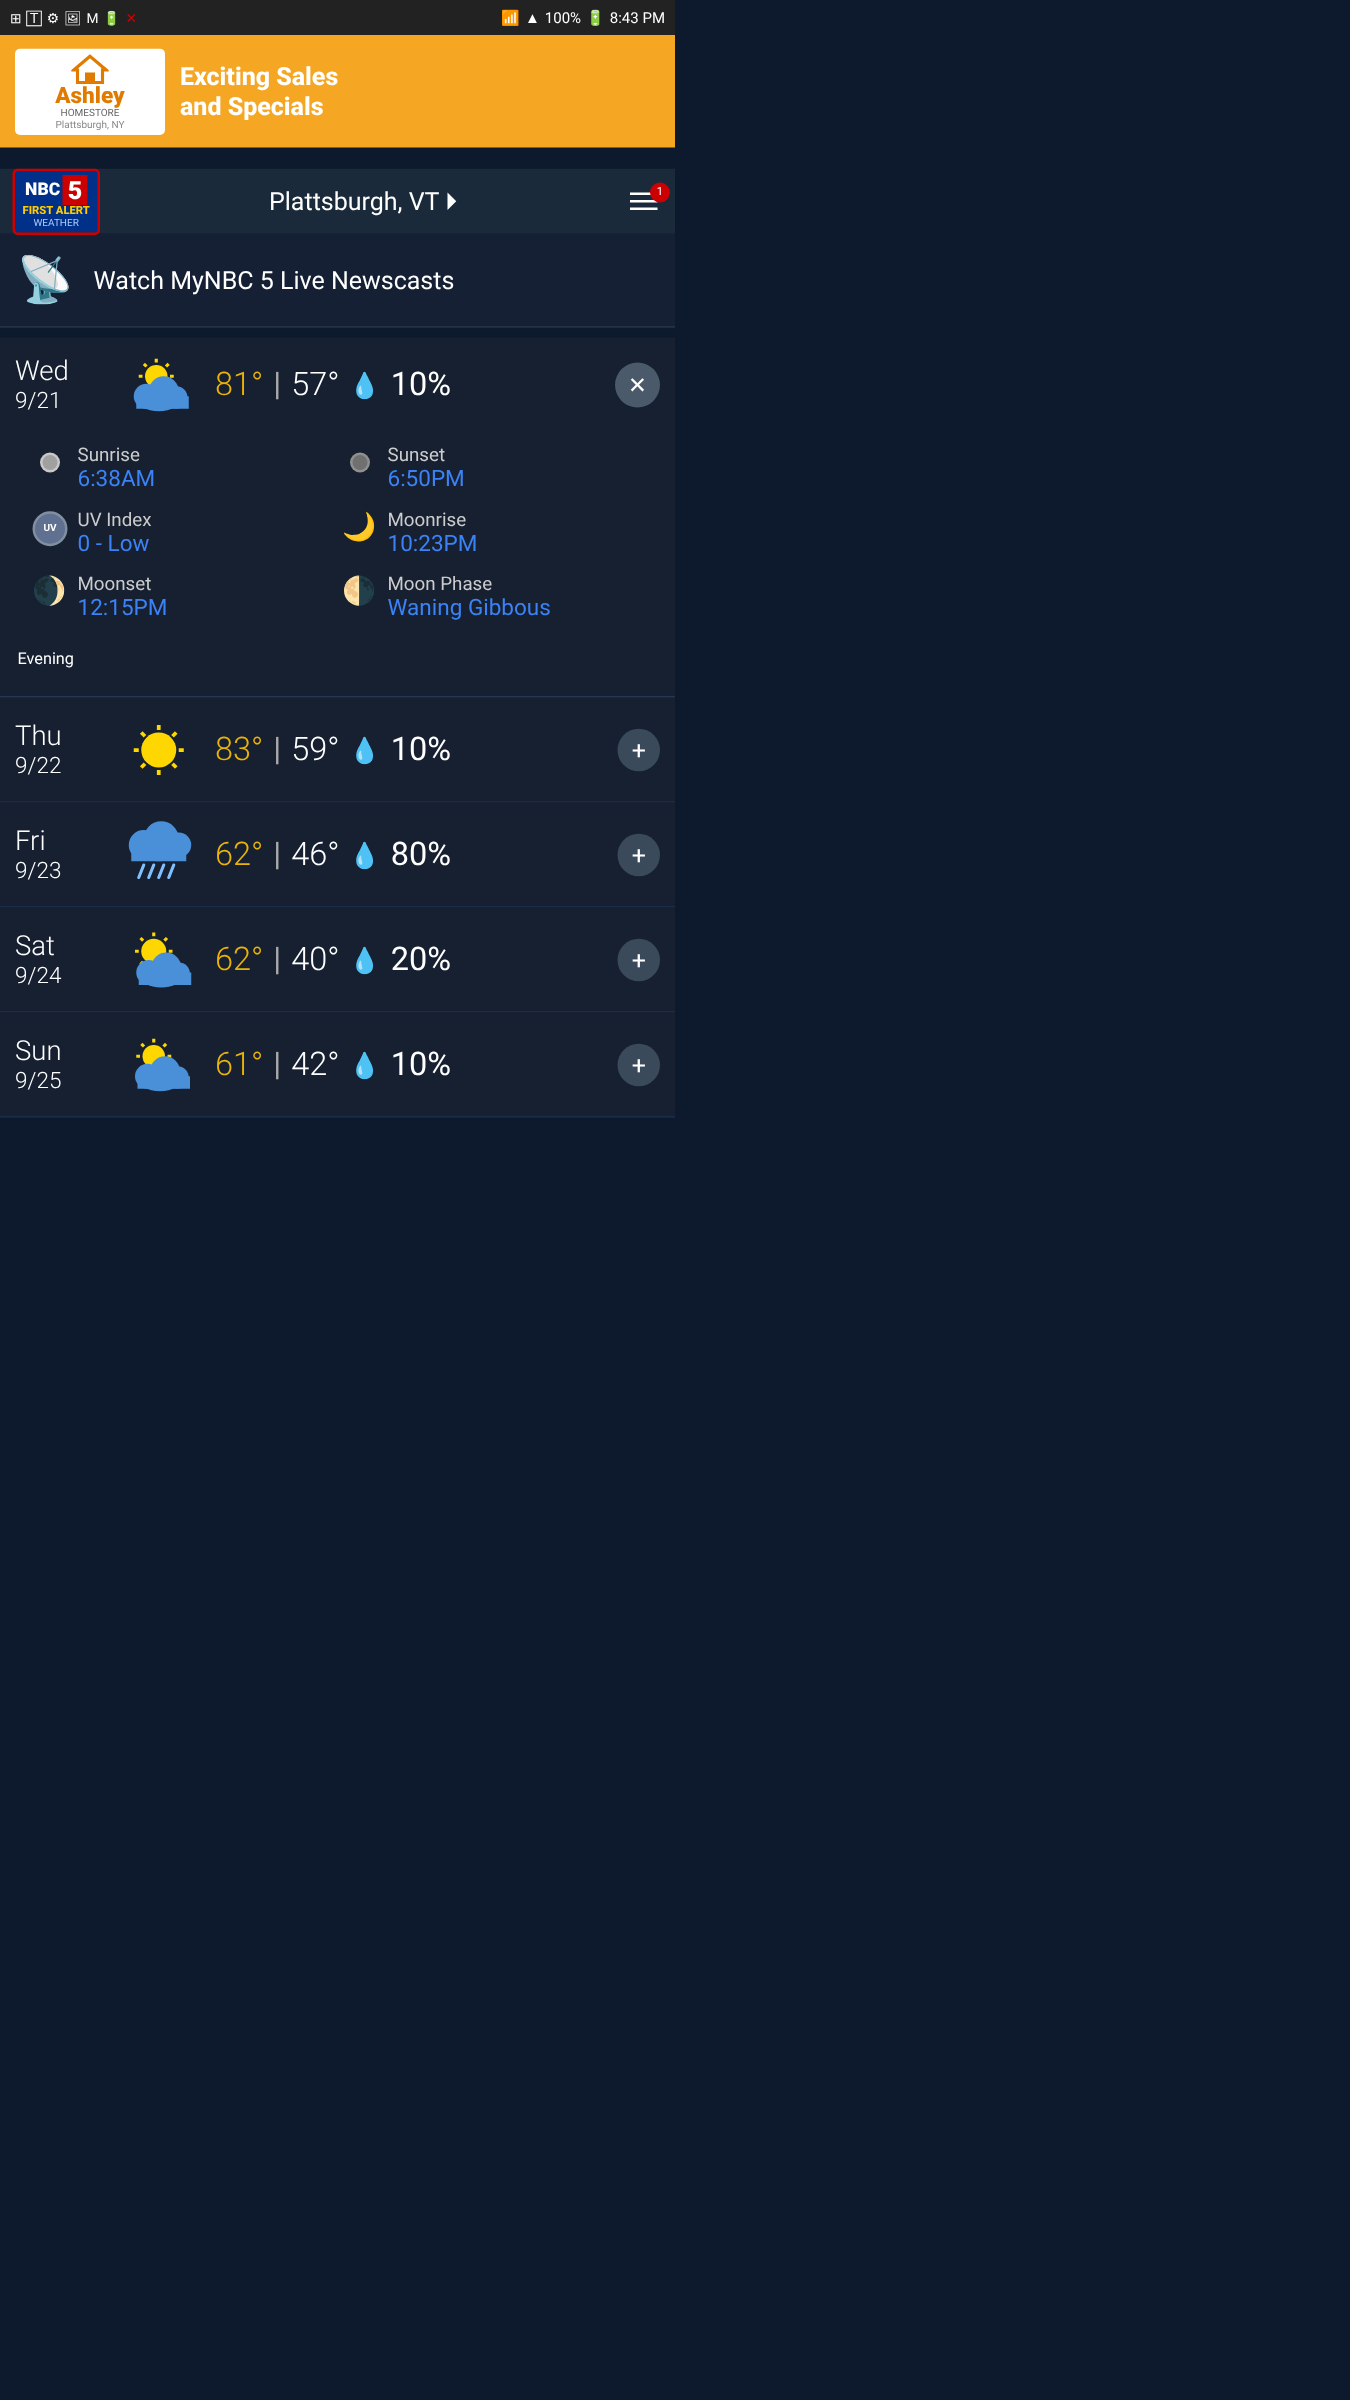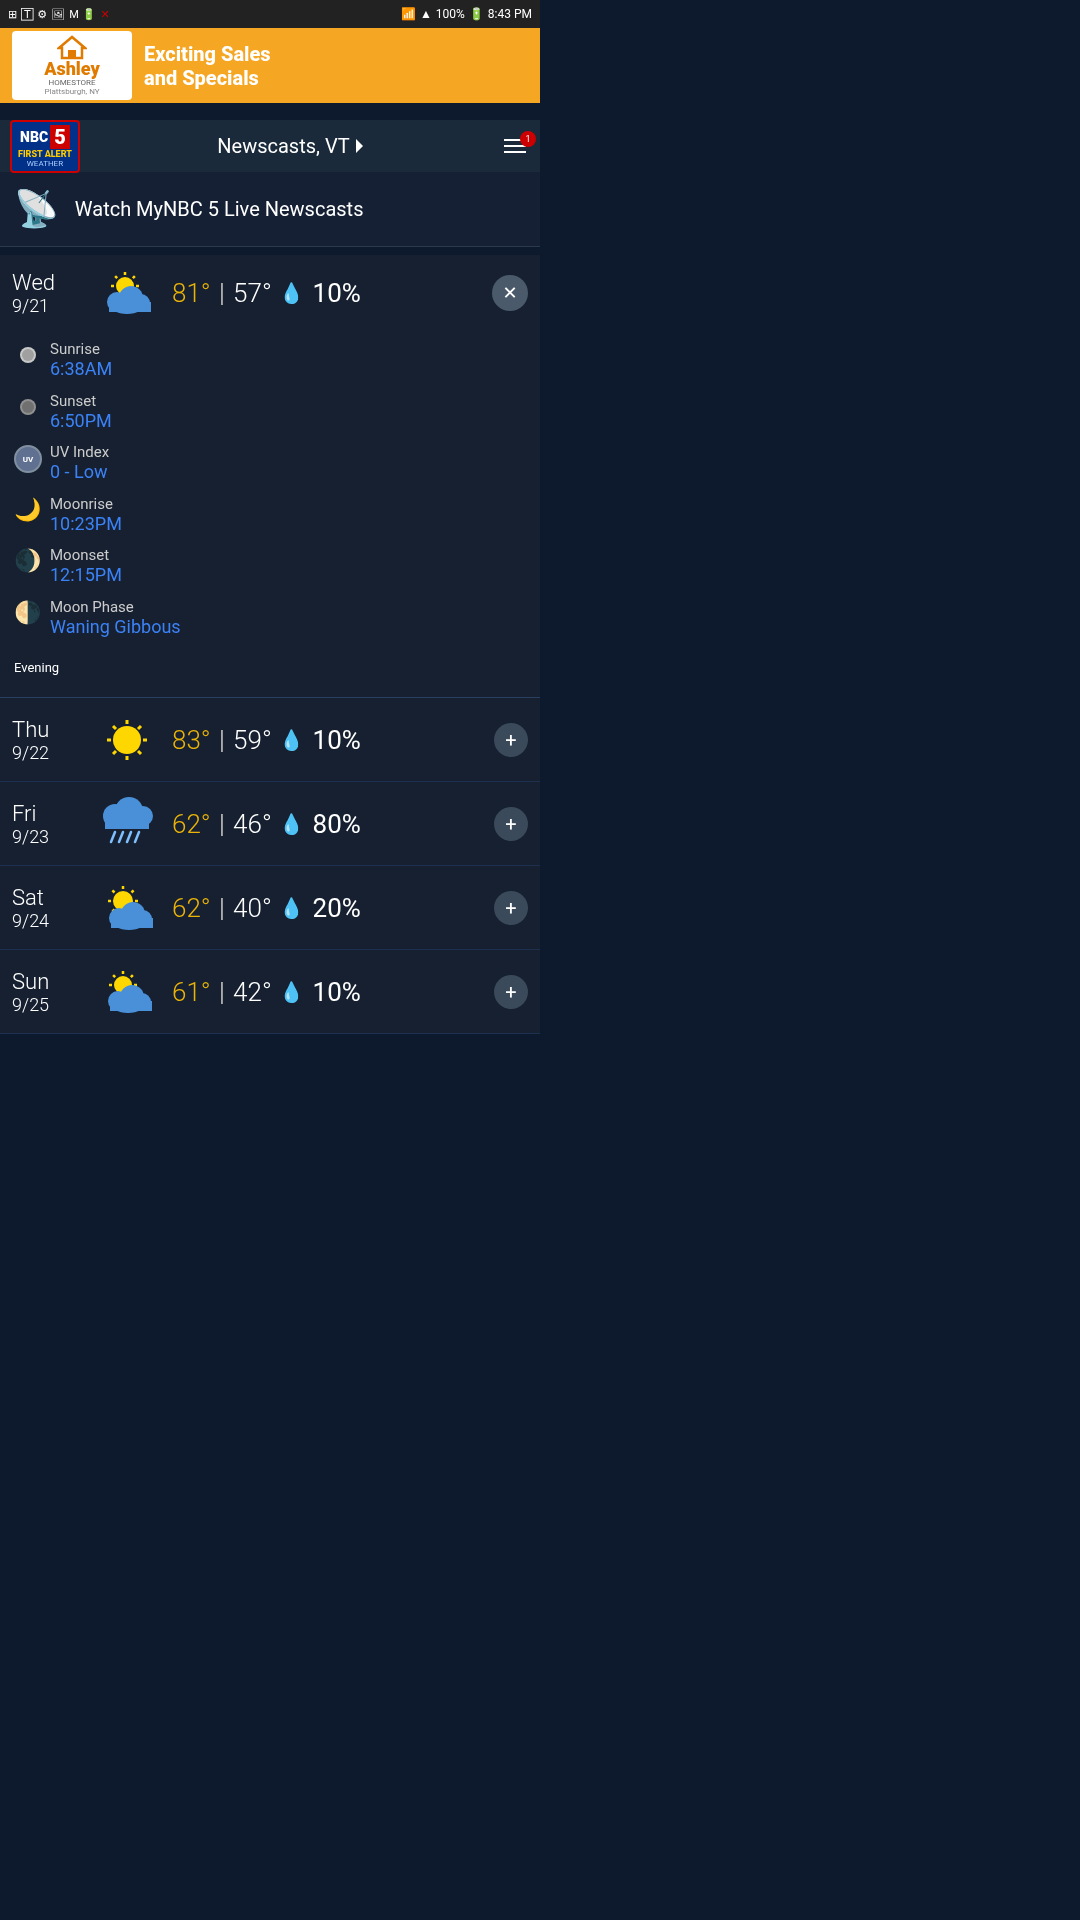--- a/index.html
+++ b/index.html
@@ -23,21 +23,21 @@
       padding: 0 8px;
       font-size: 11px;
       color: white;
     }
     .status-left { display: flex; gap: 4px; align-items: center; }
     .status-right { display: flex; gap: 4px; align-items: center; font-size: 12px; }
 
     
     .ad-banner {
       background: #f5a623;
-      height: 75px;
+      height: 90px;
       display: flex;
       align-items: center;
       padding: 8px 12px;
       gap: 12px;
     }
     .ad-logo-area {
       background: white;
       border-radius: 4px;
       padding: 4px 8px;
       display: flex;
@@ -115,23 +115,23 @@
     .temp-low { color: white; font-weight: 300; }
     .drop-icon { color: #4af; font-size: 20px; }
     .close-btn {
       width: 36px; height: 36px; border-radius: 50%; background: #4a5a6a;
       display: flex; align-items: center; justify-content: center;
       cursor: pointer; font-size: 18px; color: white;
     }
 
     
     .day-details {
-      padding: 10px 14px 14px;
+      padding: 10px 26px 14px;
       display: grid;
-      grid-template-columns: 1fr;
+      grid-template-columns: 1fr 1fr;
       gap: 12px 8px;
     }
     .detail-item { display: flex; align-items: flex-start; gap: 8px; }
     .detail-icon { font-size: 22px; margin-top: 2px; min-width: 28px; text-align: center; }
     .detail-text { }
     .detail-label { font-size: 15px; color: #ccc; line-height: 1.2; }
     .detail-value { font-size: 18px; color: #3b82f6; line-height: 1.2; }
 
     
     .evening-desc {
@@ -205,21 +205,21 @@
 <div class="app-header">
   <div class="nbc-badge">
     <div class="nbc-badge-top">
       <span style="color:white;font-size:14px;font-weight:900;">NBC</span>
       <span class="nbc-num">5</span>
     </div>
     <div class="first-alert">FIRST ALERT</div>
     <div class="weather-label">WEATHER</div>
   </div>
   <div class="header-location">
-    <span>Newscasts, VT</span>
+    <span>Plattsburgh, VT</span>
     <span class="location-arrow"></span>
   </div>
   <div class="menu-btn">
     <div class="menu-line"></div>
     <div class="menu-line"></div>
     <div class="menu-line"></div>
     <div class="menu-badge">1</div>
   </div>
 </div>
 

